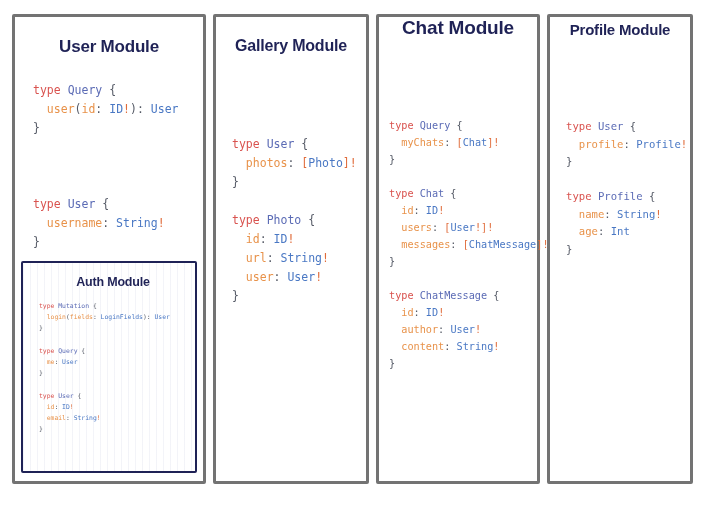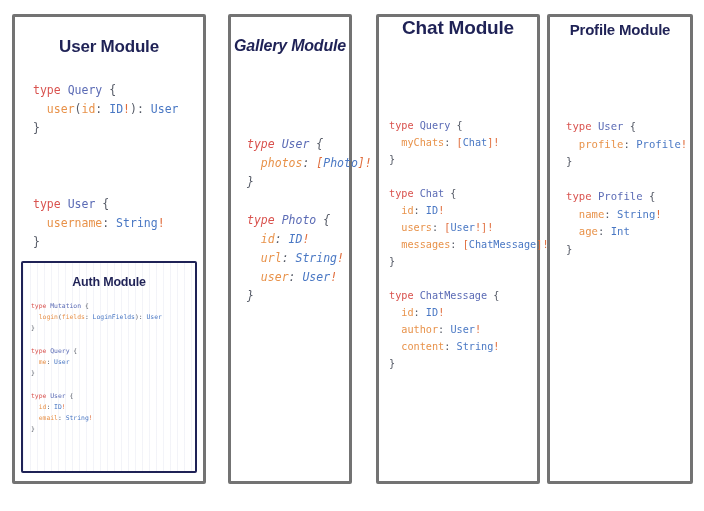--- a/index.html
+++ b/index.html
@@ -44,21 +44,21 @@
   
   .kw   { color: #d9534f; text-align: center; }           
   .tn   { color: #5b6bb5; }           
   .fld  { color: #e8924a; }           
   .ty   { color: #4a78c4; }           
   .bang { color: #e06c3b; }           
   .pn   { color: #555a66; }           
 
   
   #card-user    { left: 12px;  top: 14px;  width: 194px; height: 470px; }
-  #card-gallery { left: 228px; top: 14px;  width: 124px; height: 470px; font-style: italic; }
+  #card-gallery { left: 213px; top: 14px;  width: 156px; height: 470px; }
   #card-chat    { left: 376px; top: 14px;  width: 164px; height: 470px; }
   #card-profile { left: 547px; top: 14px;  width: 146px; height: 470px; }
 
   #card-user    .card-title { font-size: 17px; margin-top: 20px; }
   #card-gallery .card-title { font-size: 16px; margin-top: 20px; }
   #card-chat    .card-title { font-size: 19px; }
   #card-profile .card-title { font-size: 15px; margin-top: 4px; }
 
   #body-user    { font-size: 11.5px; line-height: 19px; margin: 24px 0 0 18px; }
   #body-gallery { font-size: 11.5px; line-height: 19px; margin: 80px 0 0 16px; }
@@ -69,20 +69,21 @@
   #card-auth {
     position: absolute;
     left: 6px;
     top: 244px;
     width: 176px;
     height: 212px;
     background: #ffffff;
     border: 2px solid #1f2256;
     border-radius: 2px;
     overflow: hidden;
+    padding-left: 8px;
   }
   #card-auth::after {
     
     content: "";
     position: absolute;
     inset: 0;
     pointer-events: none;
     background-image: repeating-linear-gradient(
       to right,
       rgba(120,130,180,0.09) 0px,

